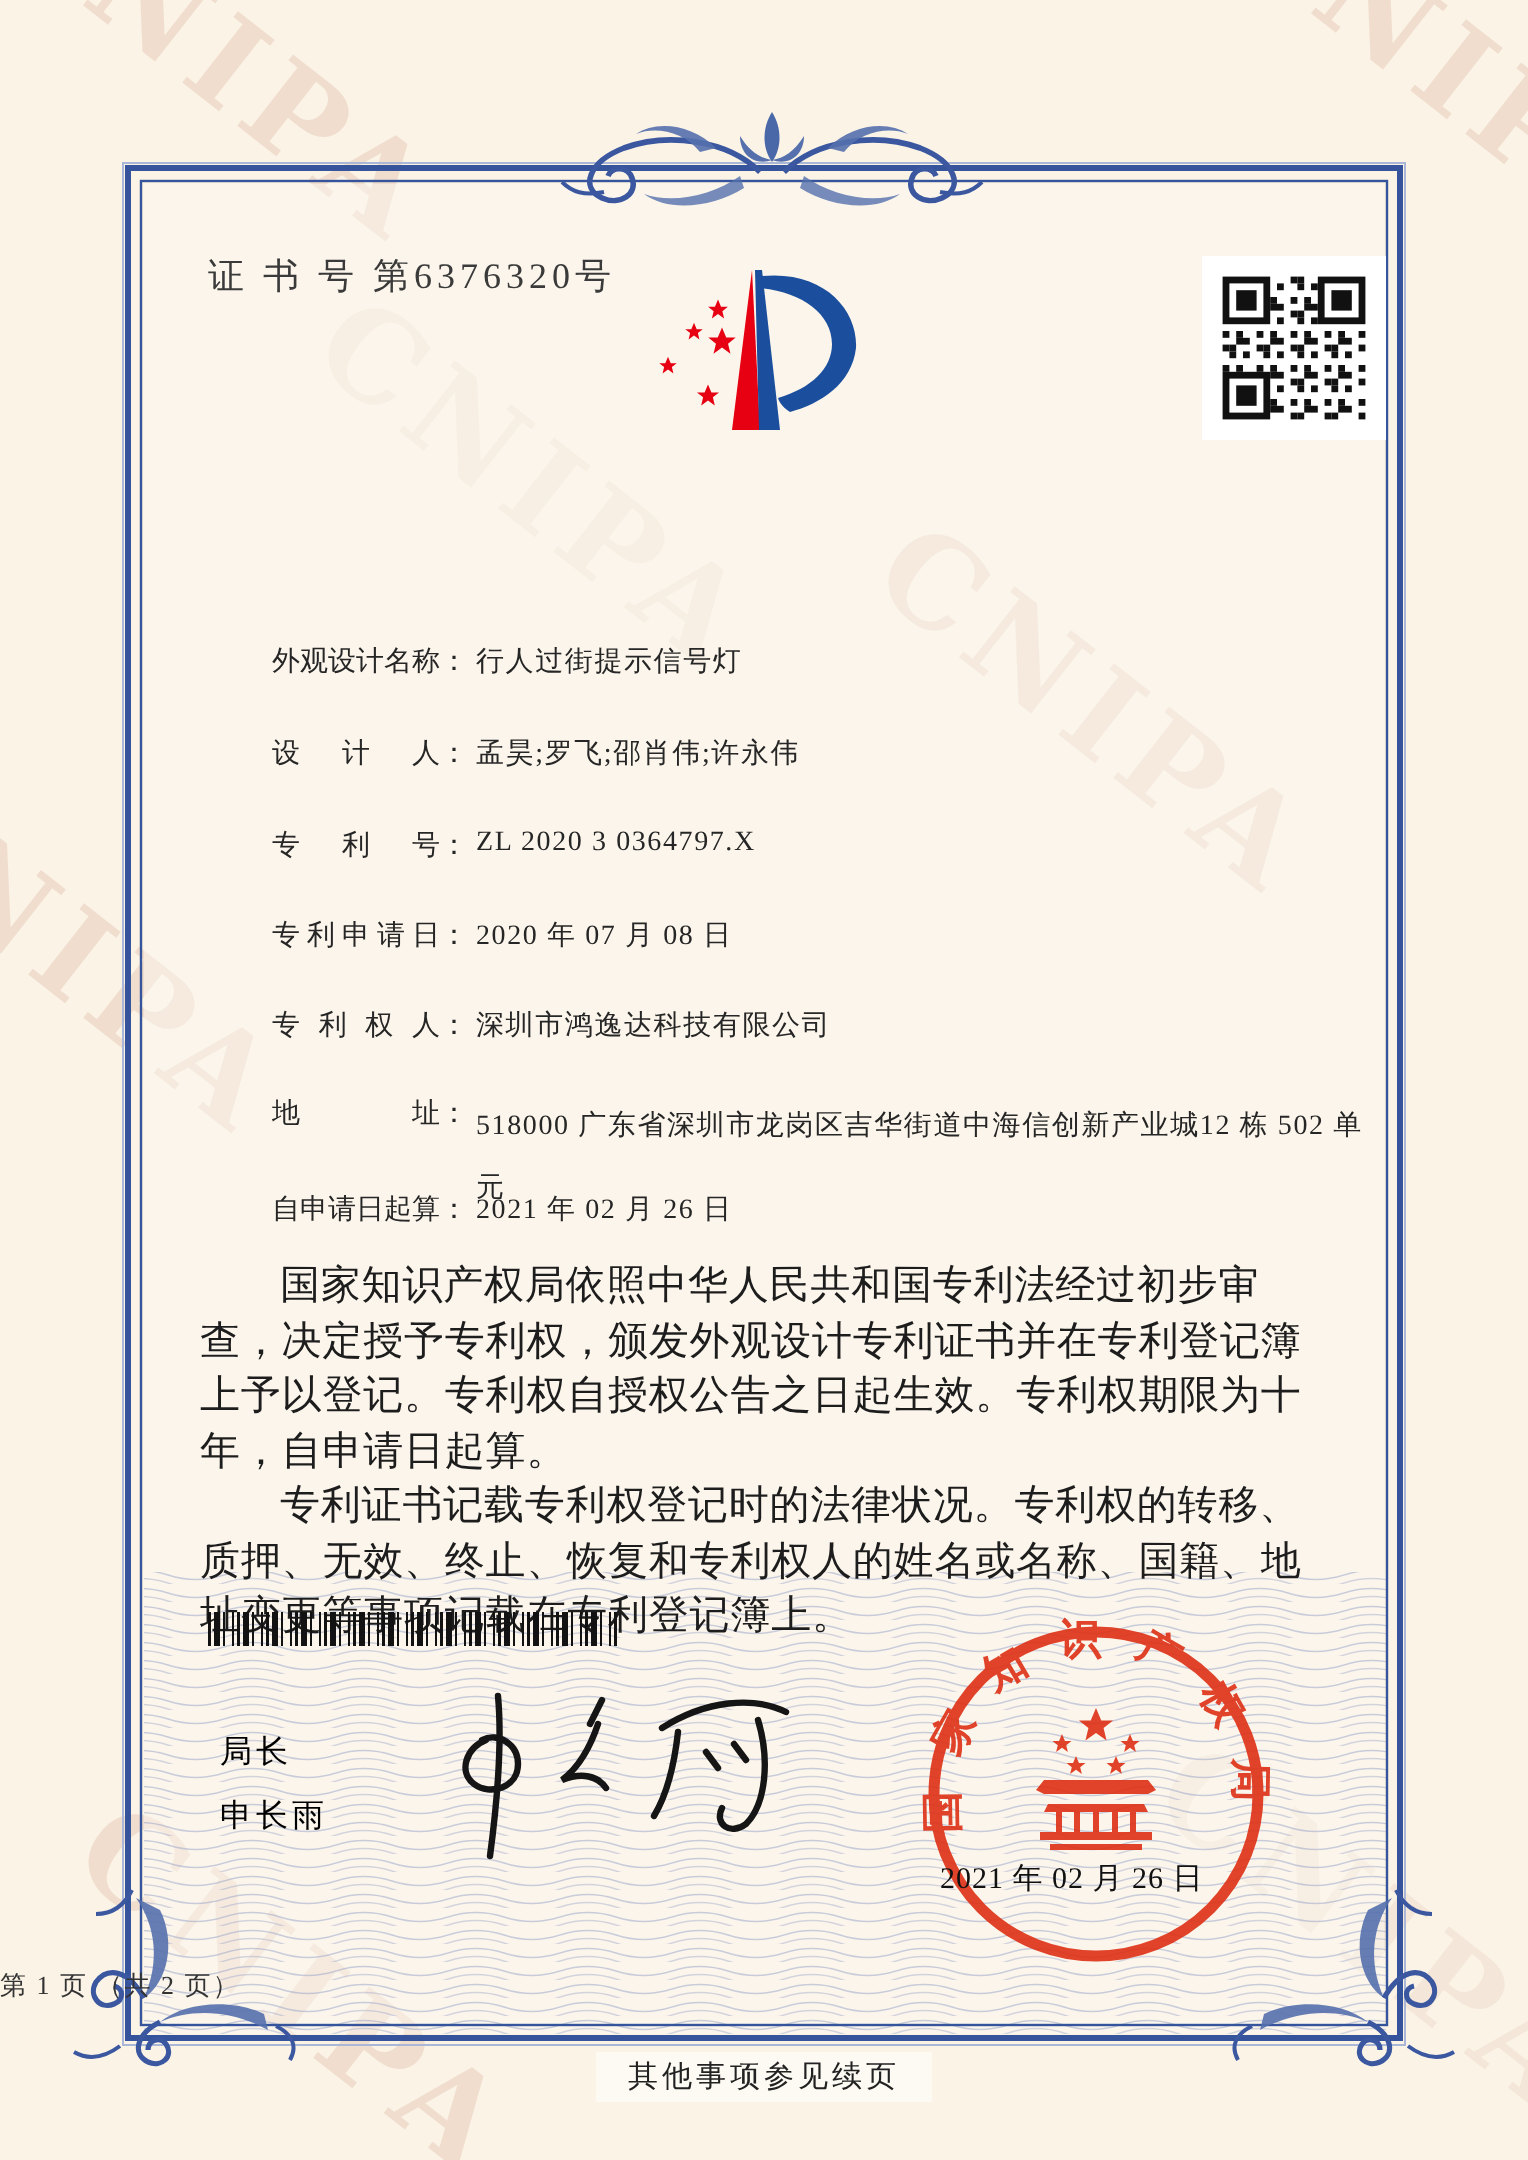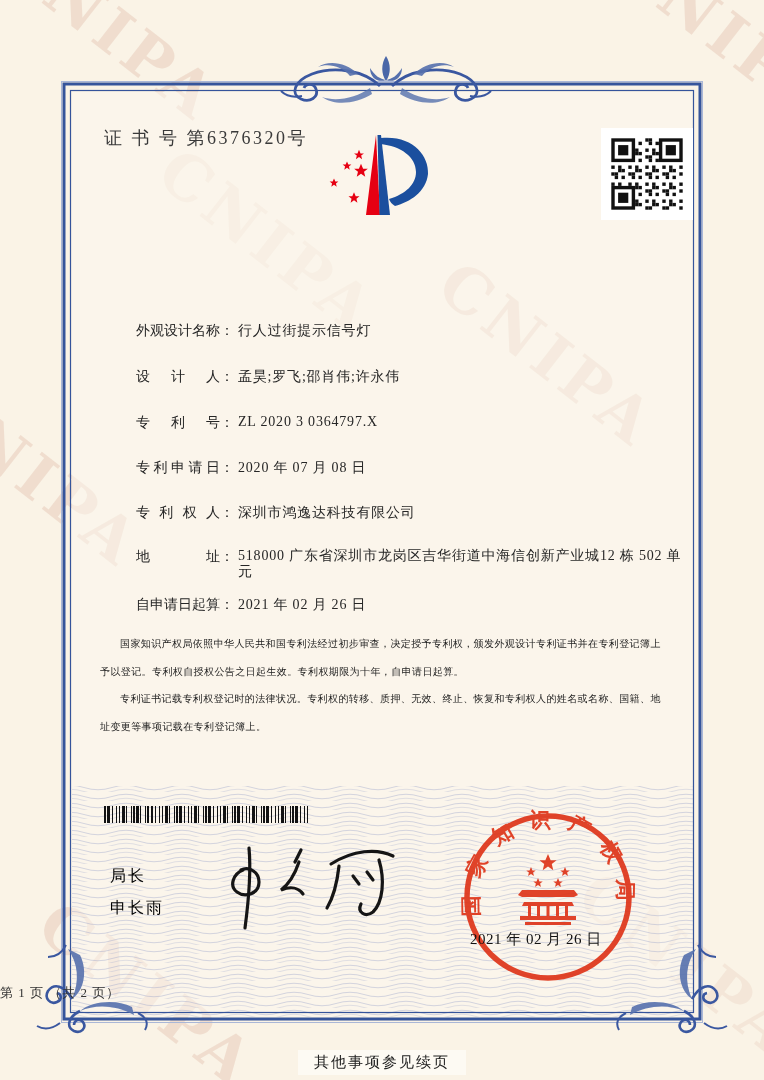--- a/index.html
+++ b/index.html
@@ -17,39 +17,39 @@
   .content{position:absolute;left:0;top:0;width:764px;height:1080px;z-index:3;}
   .certno{position:absolute;left:104px;top:126px;font-size:18px;letter-spacing:2.5px;color:#3a3a3a;}
   .title{position:absolute;left:0;top:229px;width:764px;text-align:center;font-size:35px;
          font-weight:bold;letter-spacing:7px;color:#111;}
   .qrbox{position:absolute;left:601px;top:128px;width:92px;height:92px;background:#ffffff;}
   .fields{position:absolute;left:104px;top:0;width:580px;font-size:14px;color:#262626;}
   .frow{position:absolute;left:0;white-space:nowrap;}
   .flabel{display:inline-block;width:84px;text-align:justify;text-align-last:justify;vertical-align:top;margin-left:32px;}
   .fcolon{display:inline-block;vertical-align:top;}
   .fval{display:inline-block;margin-left:4px;letter-spacing:0.8px;vertical-align:top;}
-  .fval.wrap{white-space:normal;width:452px;line-height:16px;}
+  .fval.wrap{white-space:normal;width:452px;line-height:31px;}
   .pair2{position:absolute;left:266px;top:0;white-space:nowrap;}
   .pair2 .flabel{width:70px;}
-  .paras{position:absolute;left:100px;top:630px;width:566px;font-size:10px;line-height:27.5px;
+  .paras{position:absolute;left:100px;top:630px;width:566px;font-size:20px;line-height:27.5px;
          letter-spacing:0.4px;color:#1d1d1d;}
   .paras p{margin:0;text-indent:2em;}
   .barcode{position:absolute;left:104px;top:806px;width:206px;height:17px;
     background:repeating-linear-gradient(90deg,#121212 0 1.5px,transparent 1.5px 3px,
       #121212 3px 6px,transparent 6px 7.5px,#121212 7.5px 8.5px,transparent 8.5px 12px,
       #121212 12px 13px,transparent 13px 14.5px);}
   .signer{position:absolute;left:110px;font-family:Liberation Mono, monospace;
           font-size:16px;color:#000000;letter-spacing:2px;}
   .sig{position:absolute;left:215px;top:840px;}
   .sealwrap{position:absolute;left:452px;top:802px;width:192px;height:192px;mix-blend-mode:multiply;}
   .sealdate{position:absolute;left:470px;top:930px;font-size:15px;letter-spacing:0.5px;color:#111;
             white-space:nowrap;z-index:6;}
   .pagenum{position:absolute;left:0;top:984px;width:764px;text-align:left;font-size:13px;
            letter-spacing:1px;color:#333;}
-  .contnote{position:absolute;left:0;top:1026px;width:764px;text-align:center;margin-top:24px;}
+  .contnote{position:absolute;left:0;top:1026px;width:764px;text-align:center;}
   .contnote span{display:inline-block;background:#fdfaf3;padding:3px 16px;font-size:15px;
                  letter-spacing:2px;color:#222;}
 </style>
 </head>
 <body>
 
 <div class="page">
 
   <span class="wm" style="left:-18px;top:-8px;">CNIPA</span>
   <span class="wm" style="left:596px;top:-4px;">CNIPA</span>

